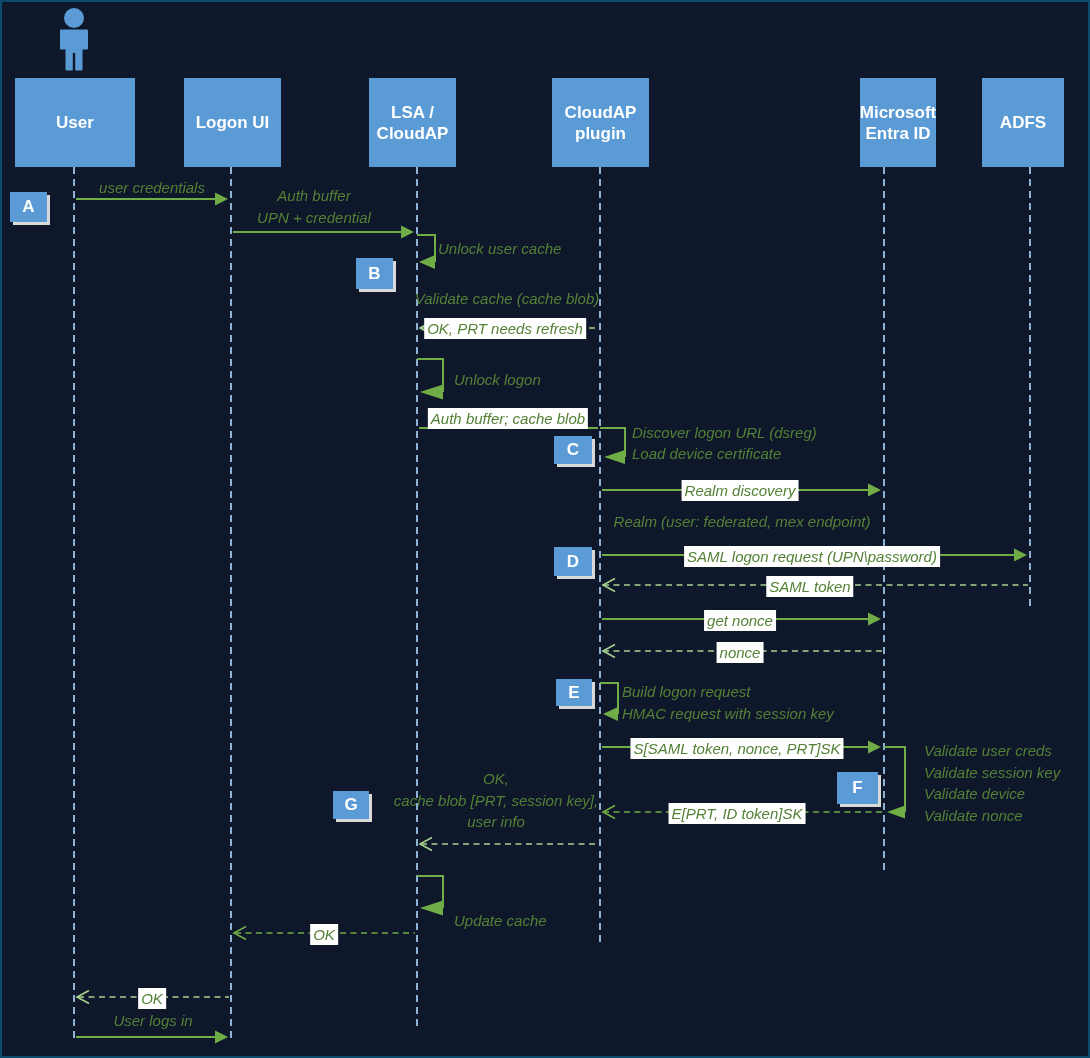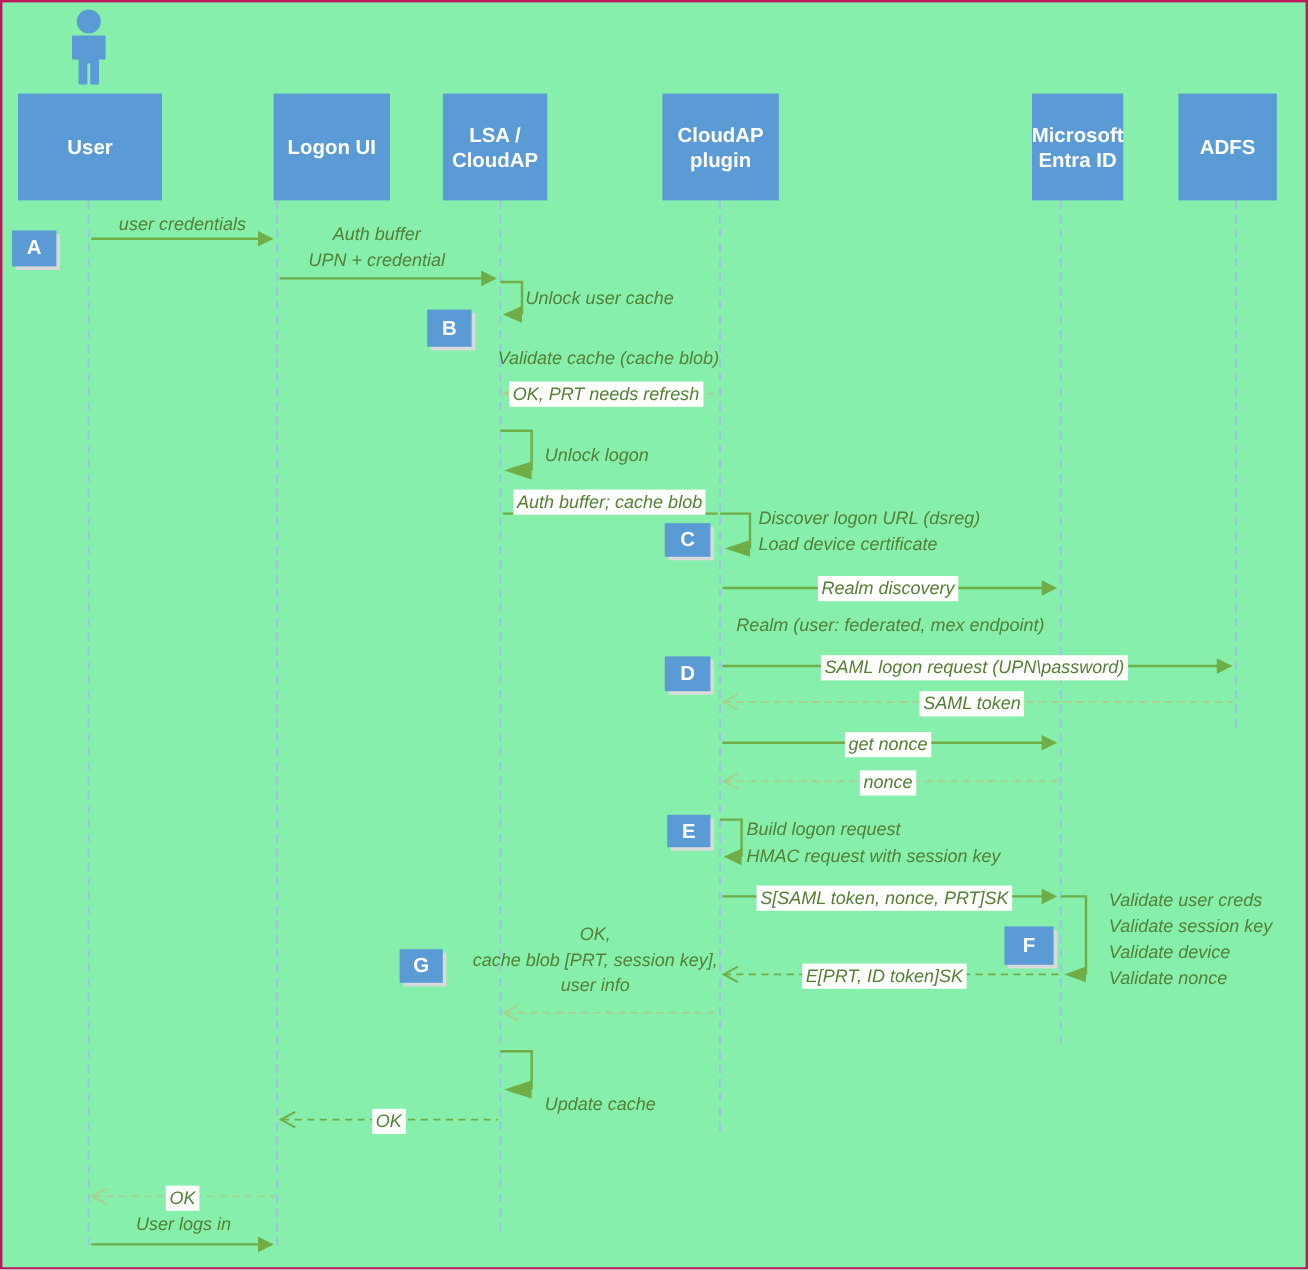--- a/index.html
+++ b/index.html
@@ -1,17 +1,17 @@
 <!DOCTYPE html>
 <html><head>
 <meta charset="utf-8">
 <style>
   html,body{margin:0;padding:0;background:#fff;}
-  #canvas{position:relative;width:1090px;height:1058px;background:#86efac;
-    border:2px solid #be185d;box-sizing:border-box;overflow:hidden;
+  #canvas{position:relative;width:1090px;height:1058px;background:#0f172a;
+    border:2px solid #0c4a6e;box-sizing:border-box;overflow:hidden;
     font-family:"Liberation Sans",sans-serif;}
   #lines{position:absolute;left:0;top:0;}
   .actor{position:absolute;top:76px;height:89px;background:#5B9BD5;color:#fff;
     font-weight:bold;font-size:17px;line-height:21px;display:flex;align-items:center;
     justify-content:center;text-align:center;white-space:pre-line;}
   .marker{position:absolute;background:#5B9BD5;color:#fff;font-weight:bold;font-size:17px;
     display:flex;align-items:center;justify-content:center;box-shadow:3px 3px 0 #d9d9d9;}
   .lbl{position:absolute;color:#538135;font-size:15px;line-height:21px;white-space:pre-line;font-style:italic;}
   .c{transform:translateX(-50%);text-align:center;}
   .bg{background:#fff;padding:0 3px;}
@@ -128,21 +128,21 @@
           <path d="M613,803.5 L601,810 L613,816.5"></path>
       </g>
       <g>
         <path d="M233,931 H413" stroke-dasharray="6 4.5"></path>
           <path d="M244,924.5 L232,931 L244,937.5"></path>
       </g>
     </g>
   </svg>
 
   <div class="actor" style="left:13px;width:120px;">User</div>
-  <div class="actor" style="left:182px;width:97px;margin-left:44px;">Logon UI</div>
+  <div class="actor" style="left:182px;width:97px;">Logon UI</div>
   <div class="actor" style="left:367px;width:87px;">LSA /
 CloudAP</div>
   <div class="actor" style="left:550px;width:97px;">CloudAP
 plugin</div>
   <div class="actor" style="left:833px;width:76px;margin-left:25px;">Microsoft
 Entra ID</div>
   <div class="actor" style="left:980px;width:82px;">ADFS</div>
 
   <div class="marker" style="left:8px;top:190px;width:37px;height:30px;">A</div>
   <div class="marker" style="left:354px;top:256px;width:37px;height:31px;">B</div>

